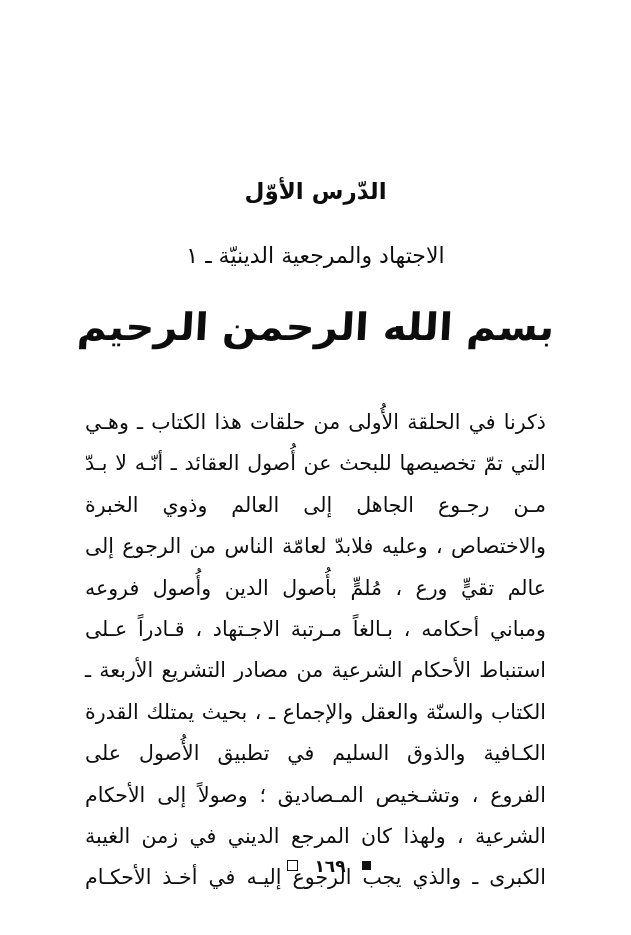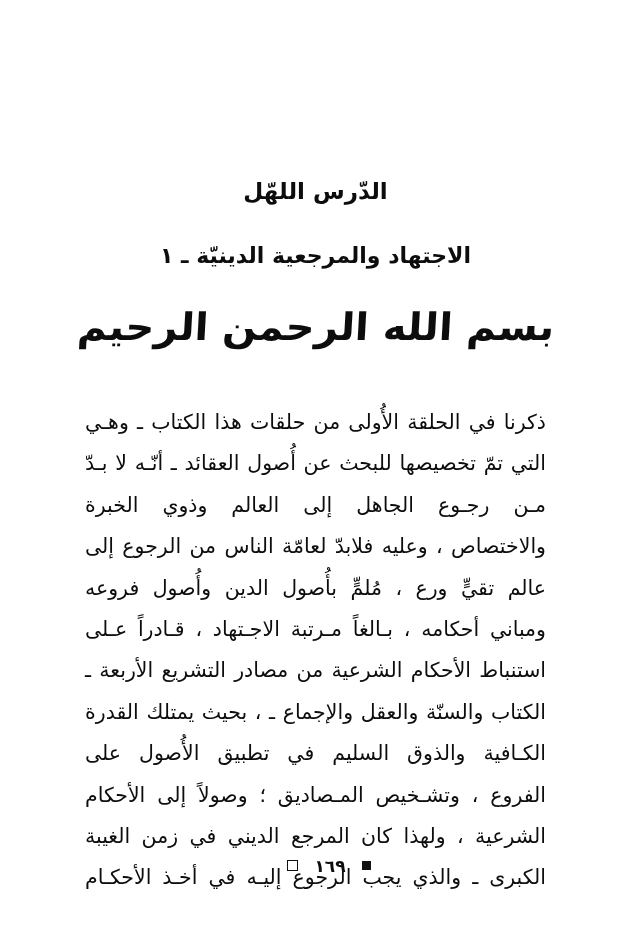--- a/index.html
+++ b/index.html
@@ -31,21 +31,21 @@
     font-size: 23px;
     font-weight: bold;
     letter-spacing: 0px;
     line-height: 1.4;
     margin: 0 0 34px 0;
     direction: rtl;
   }
   .chapter-title {
     text-align: center;
     font-size: 22px;
-    font-weight: bold;
+    font-weight: normal;
     line-height: 1.4;
     margin: 0 0 36px 0;
     direction: rtl;
   }
   .basmala-wrap {
     text-align: center;
     margin: 0 0 40px 0;
     height: 54px;
     position: relative;
   }
@@ -108,21 +108,21 @@
     text-align: center;
   }
 </style>
 </head>
 <body>
 
 <div class="page">
 
   <div class="content">
 
-    <h1 class="lesson-title">الدّرس اللهّل</h1>
+    <h1 class="lesson-title">الدّرس الأوّل</h1>
 
     <h2 class="chapter-title">الاجتهاد والمرجعية الدينيّة ـ ١</h2>
 
     <div class="basmala-wrap">
       <span class="basmala">بسم الله الرحمن الرحيم</span>
     </div>
 
     <div class="body-text">
       <p>ذكرنا في الحلقة الأُولى من حلقات هذا الكتاب ـ وهـي التي تمّ تخصيصها للبحث عن أُصول العقائد ـ أنّـه لا بـدّ مـن رجـوع الجاهل إلى العالم وذوي الخبرة والاختصاص ، وعليه فلابدّ لعامّة الناس من الرجوع إلى عالم تقيٍّ ورع ، مُلمٍّ بأُصول الدين وأُصول فروعه ومباني أحكامه ، بـالغاً مـرتبة الاجـتهاد ، قـادراً عـلى استنباط الأحكام الشرعية من مصادر التشريع الأربعة ـ الكتاب والسنّة والعقل والإجماع ـ ، بحيث يمتلك القدرة الكـافية والذوق السليم في تطبيق الأُصول على الفروع ، وتشـخيص المـصاديق ؛ وصولاً إلى الأحكام الشرعية ، ولهذا كان المرجع الديني في زمن الغيبة الكبرى ـ والذي يجب الرجوع إليـه في أخـذ الأحكـام</p>
     </div>

